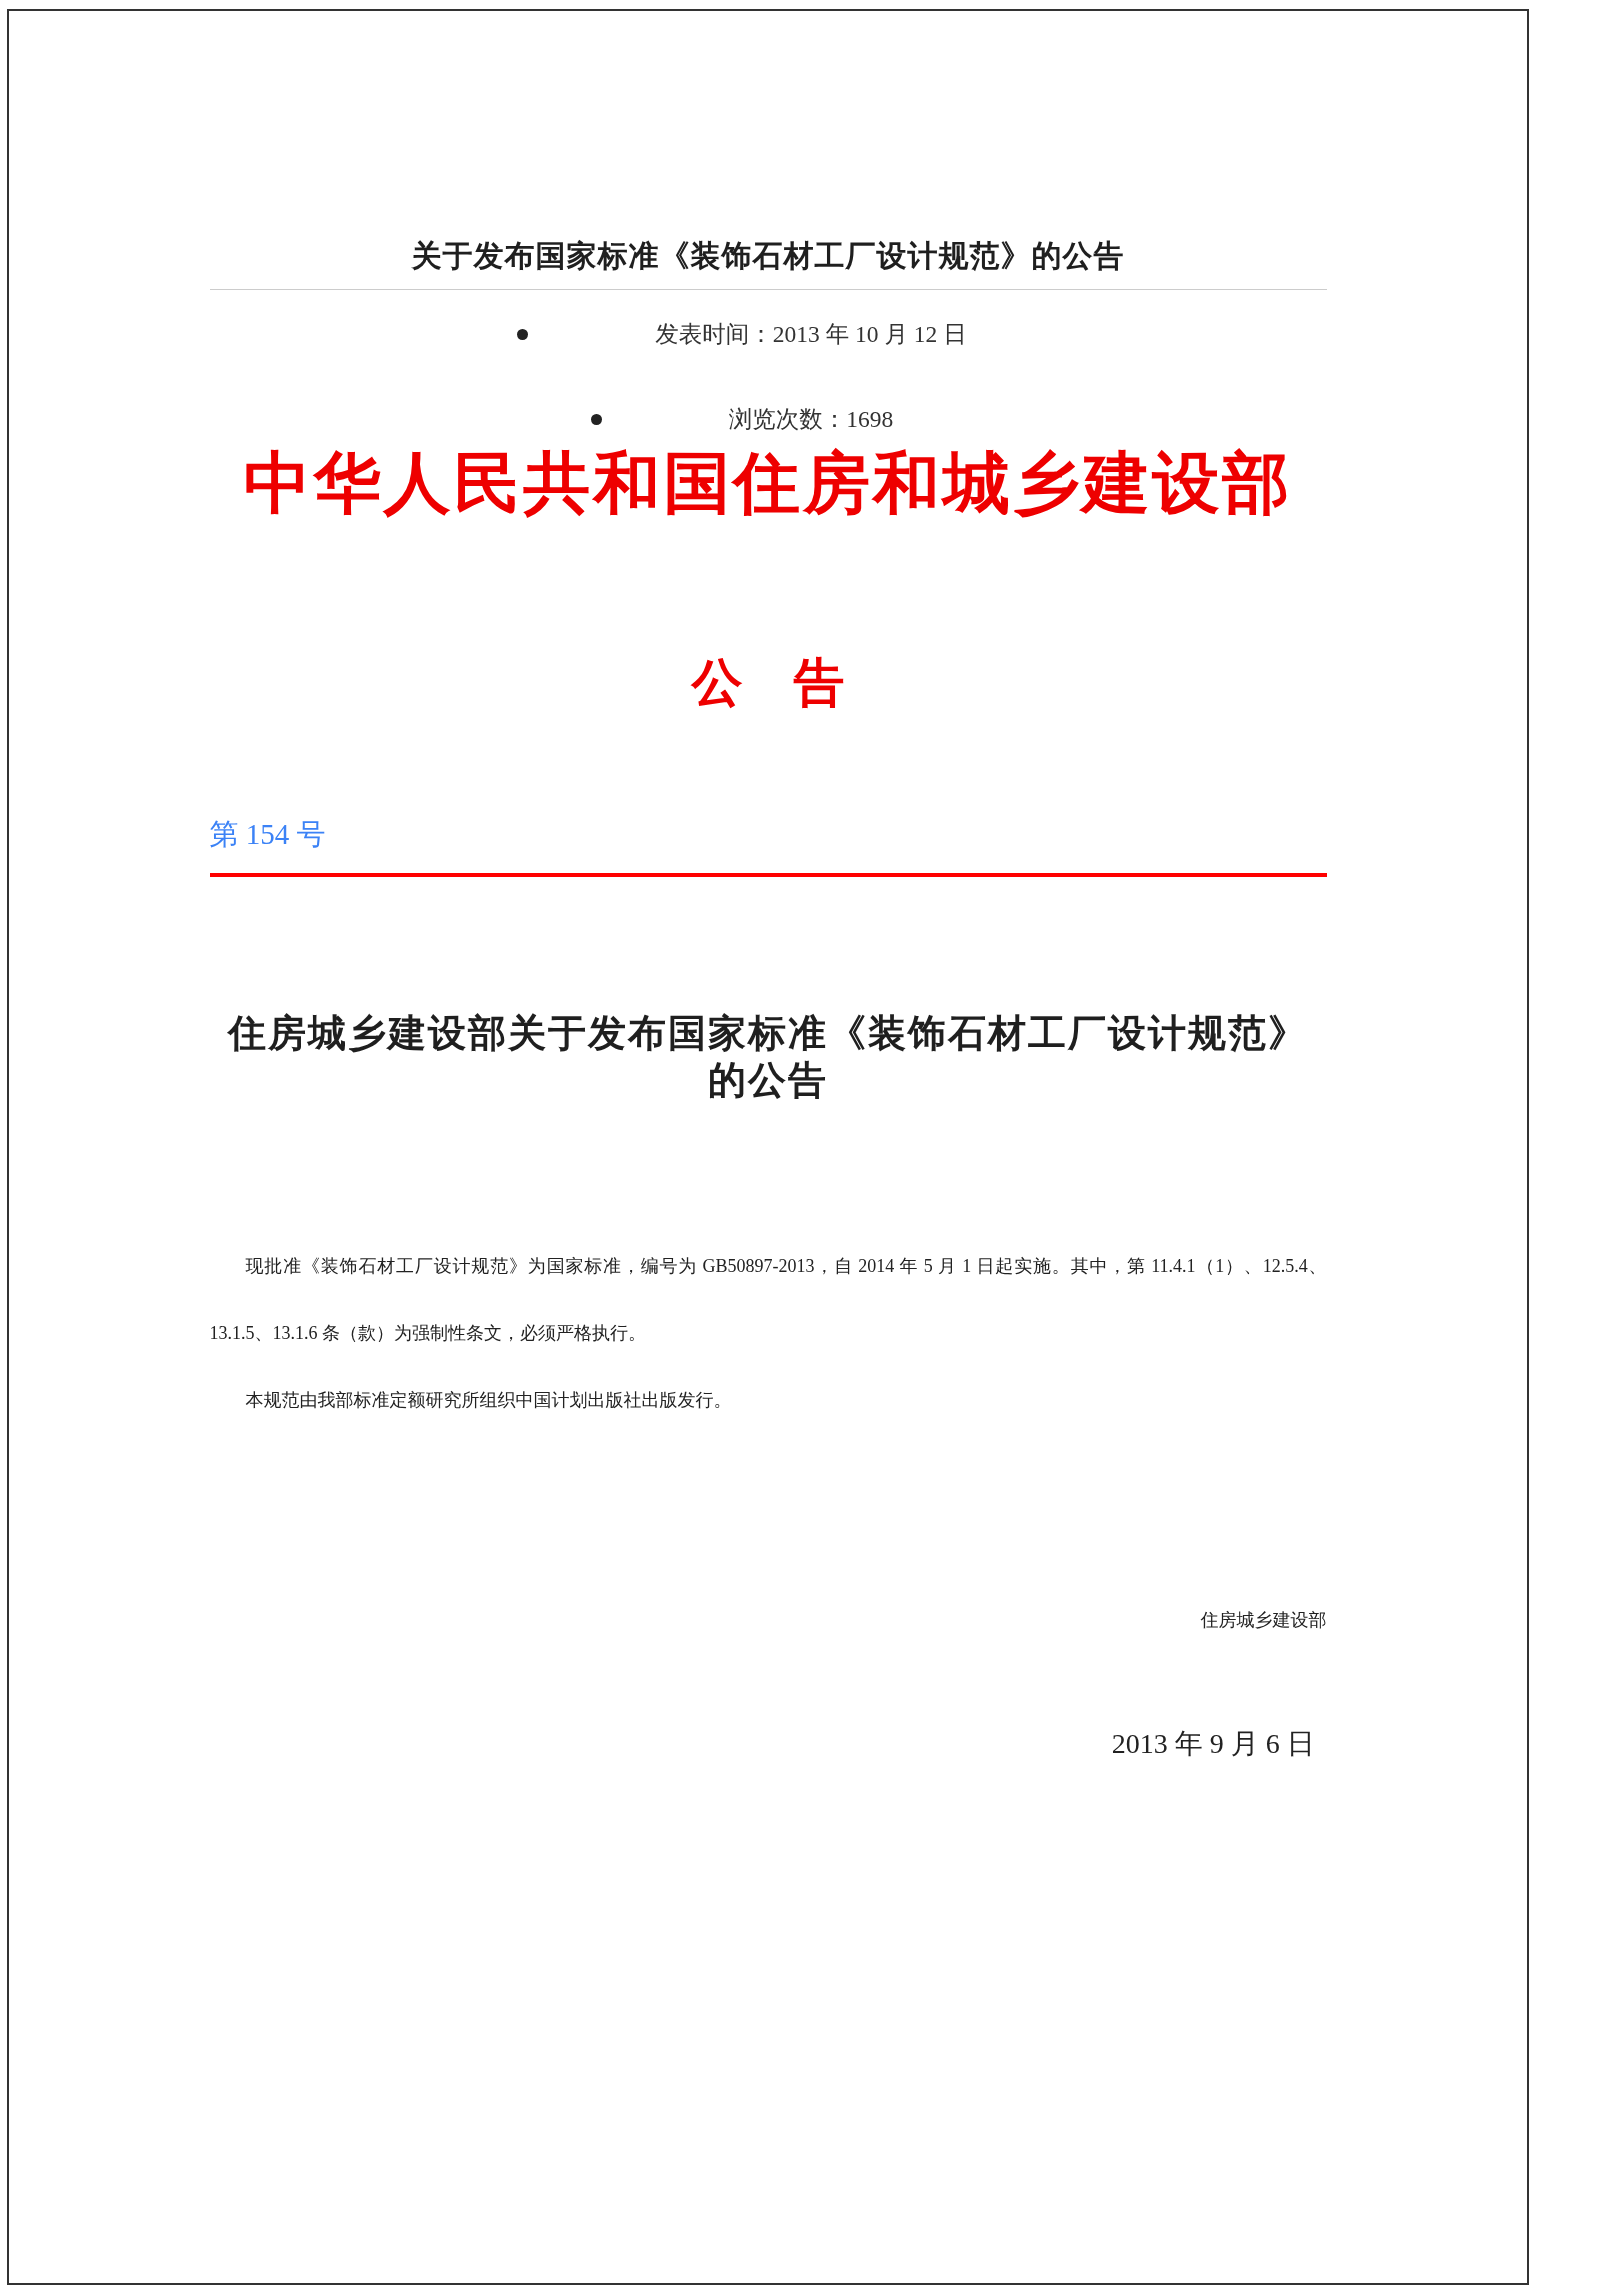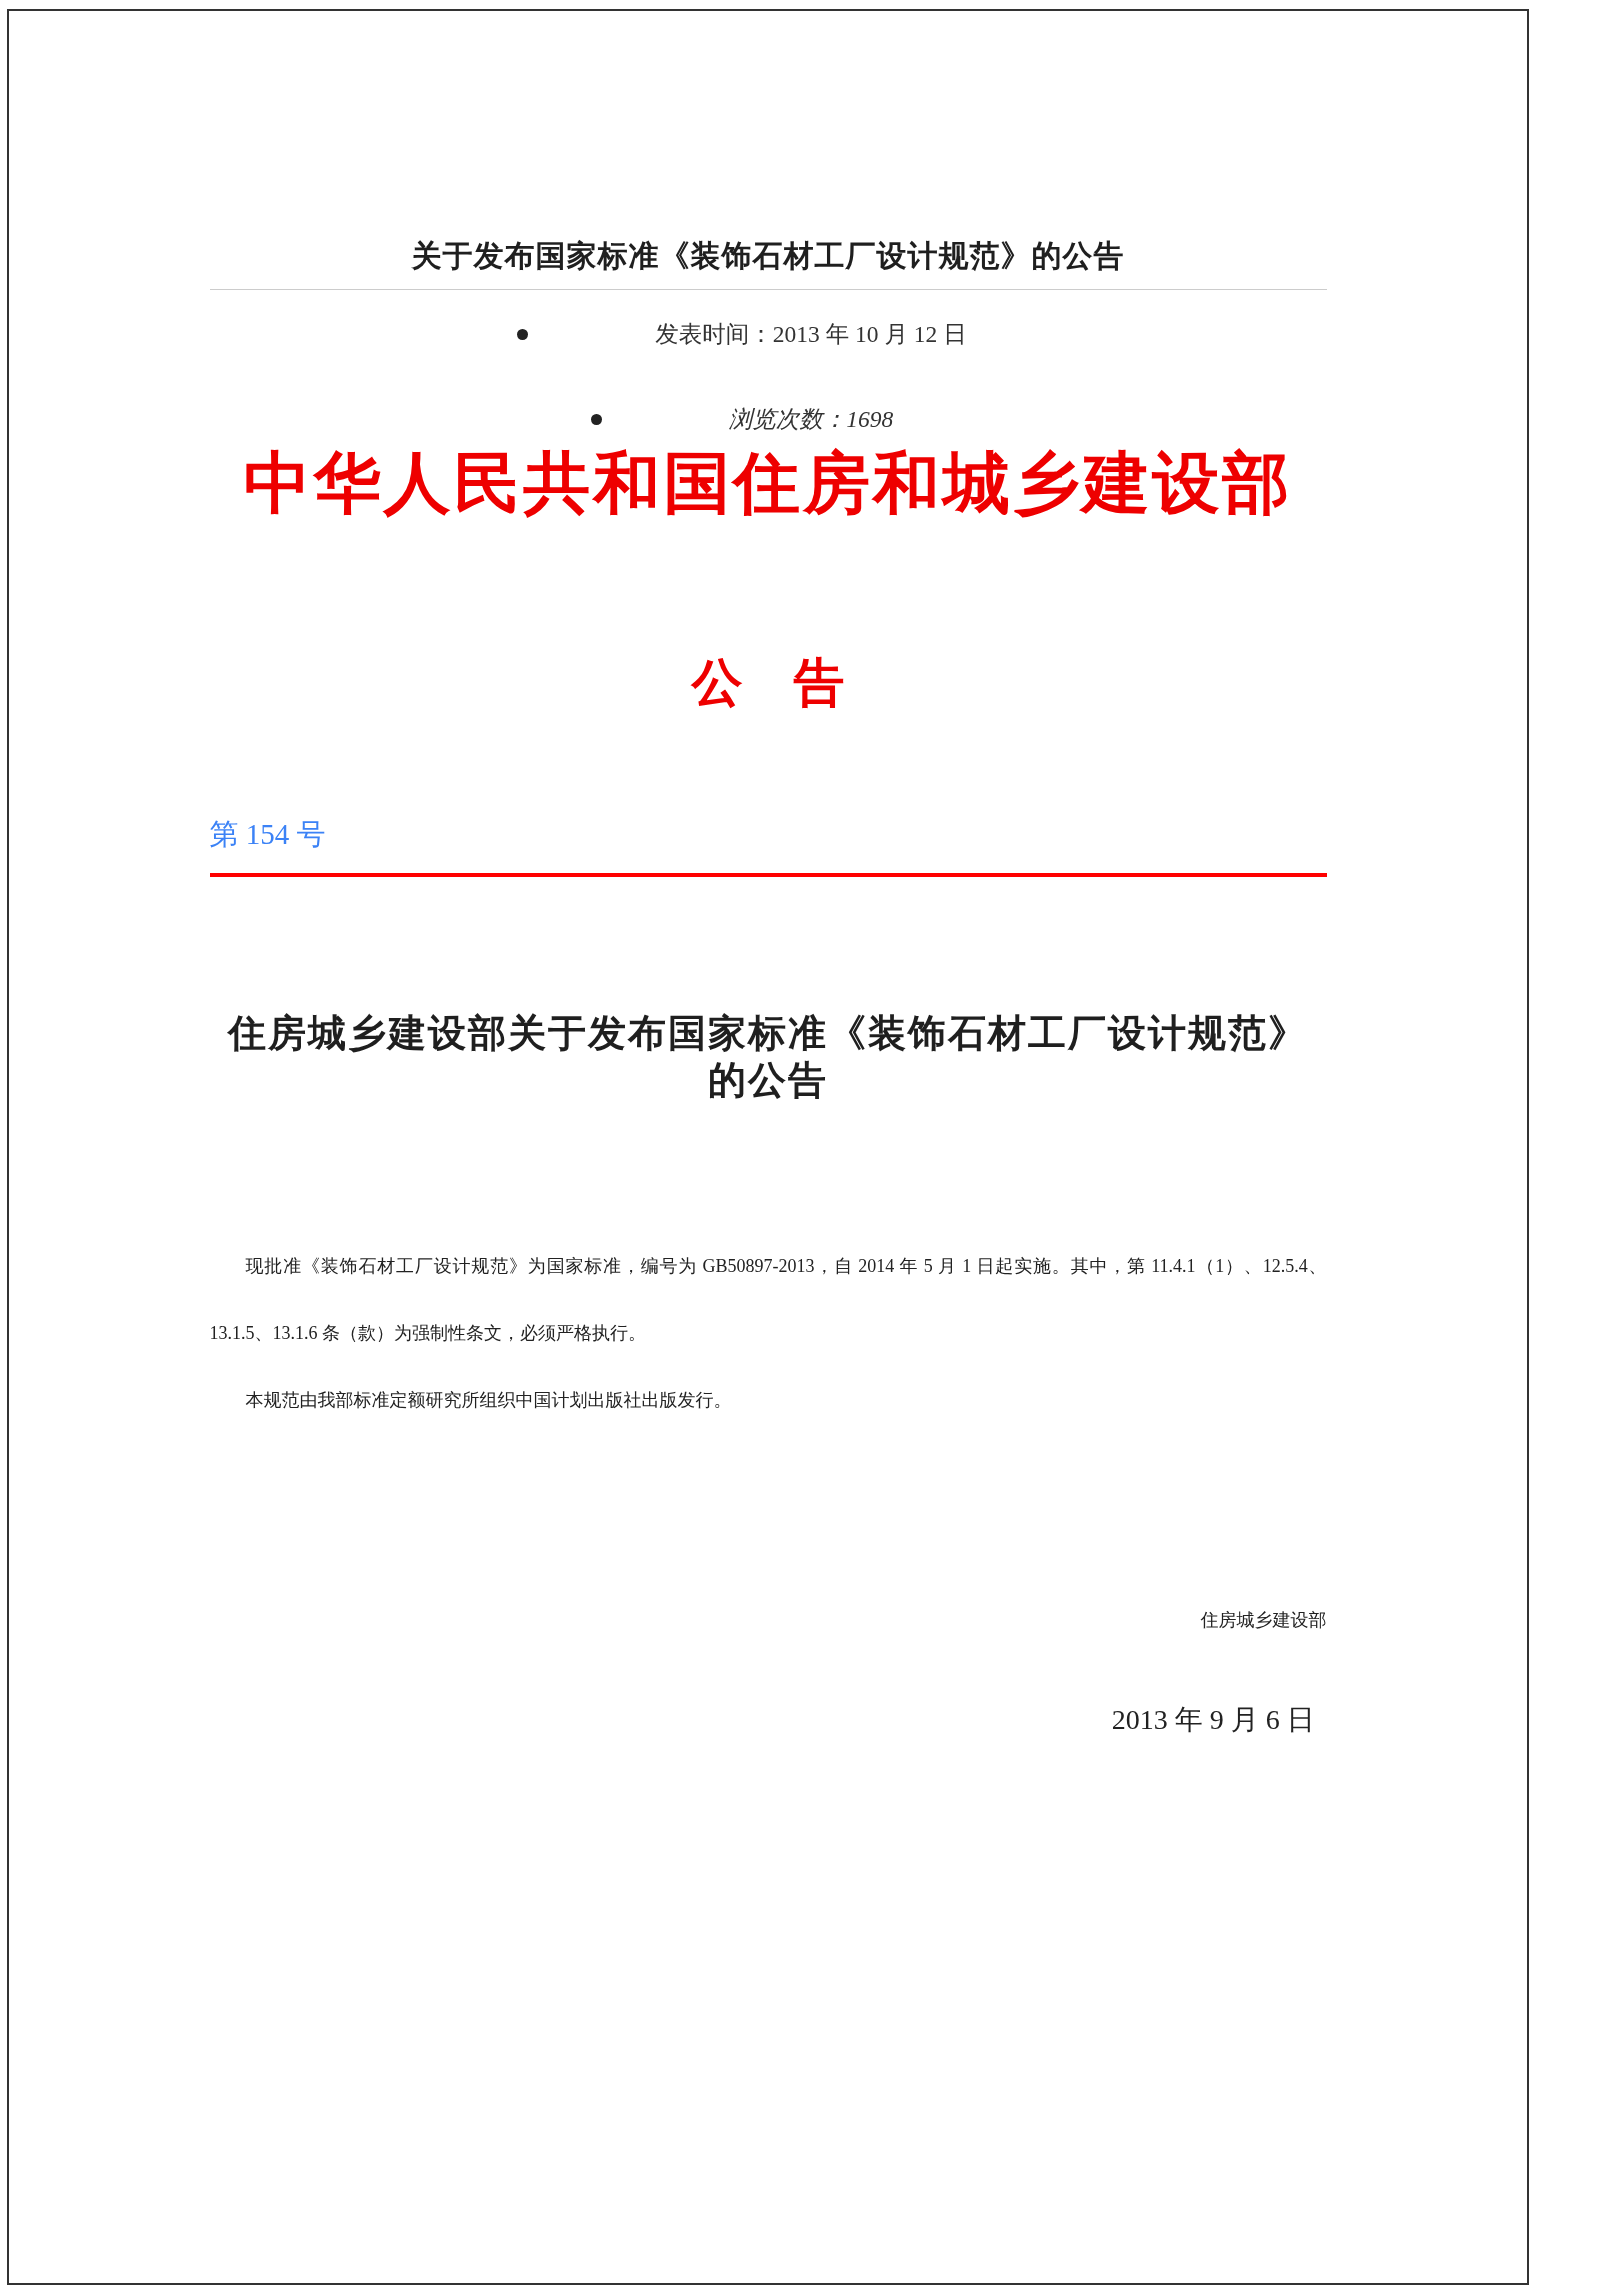--- a/index.html
+++ b/index.html
@@ -43,21 +43,21 @@
     margin-top: 12.7px;
     height: 0;
     border-top: 1px solid #cccccc;
   }
   .meta-row {
     text-align: center;
     line-height: 35px;
     transform: translateX(43px);
   }
   .meta-row-1 { margin-top: 26.5px; }
-  .meta-row-2 { margin-top: 48px; font-style: italic; }
+  .meta-row-2 { margin-top: 48px; }
   .meta-text {
     position: relative;
     font-size: 23.5px;
     color: #333333;
   }
   .meta-text::before {
     content: "";
     position: absolute;
     left: -138px;
     top: 50%;
@@ -116,21 +116,21 @@
   .body-para.first { margin-top: 129px; }
   .signature {
     margin-top: 167px;
     font-size: 18px;
     line-height: 39px;
     text-align: right;
     padding-right: 0px;
     color: #222222;
   }
   .sign-date {
-    margin-top: 59px;
+    margin-top: 83px;
     font-size: 28px;
     line-height: 41px;
     text-align: right;
     padding-right: 11.8px;
     color: #222222;
   }
 </style>
 </head>
 <body>
 

